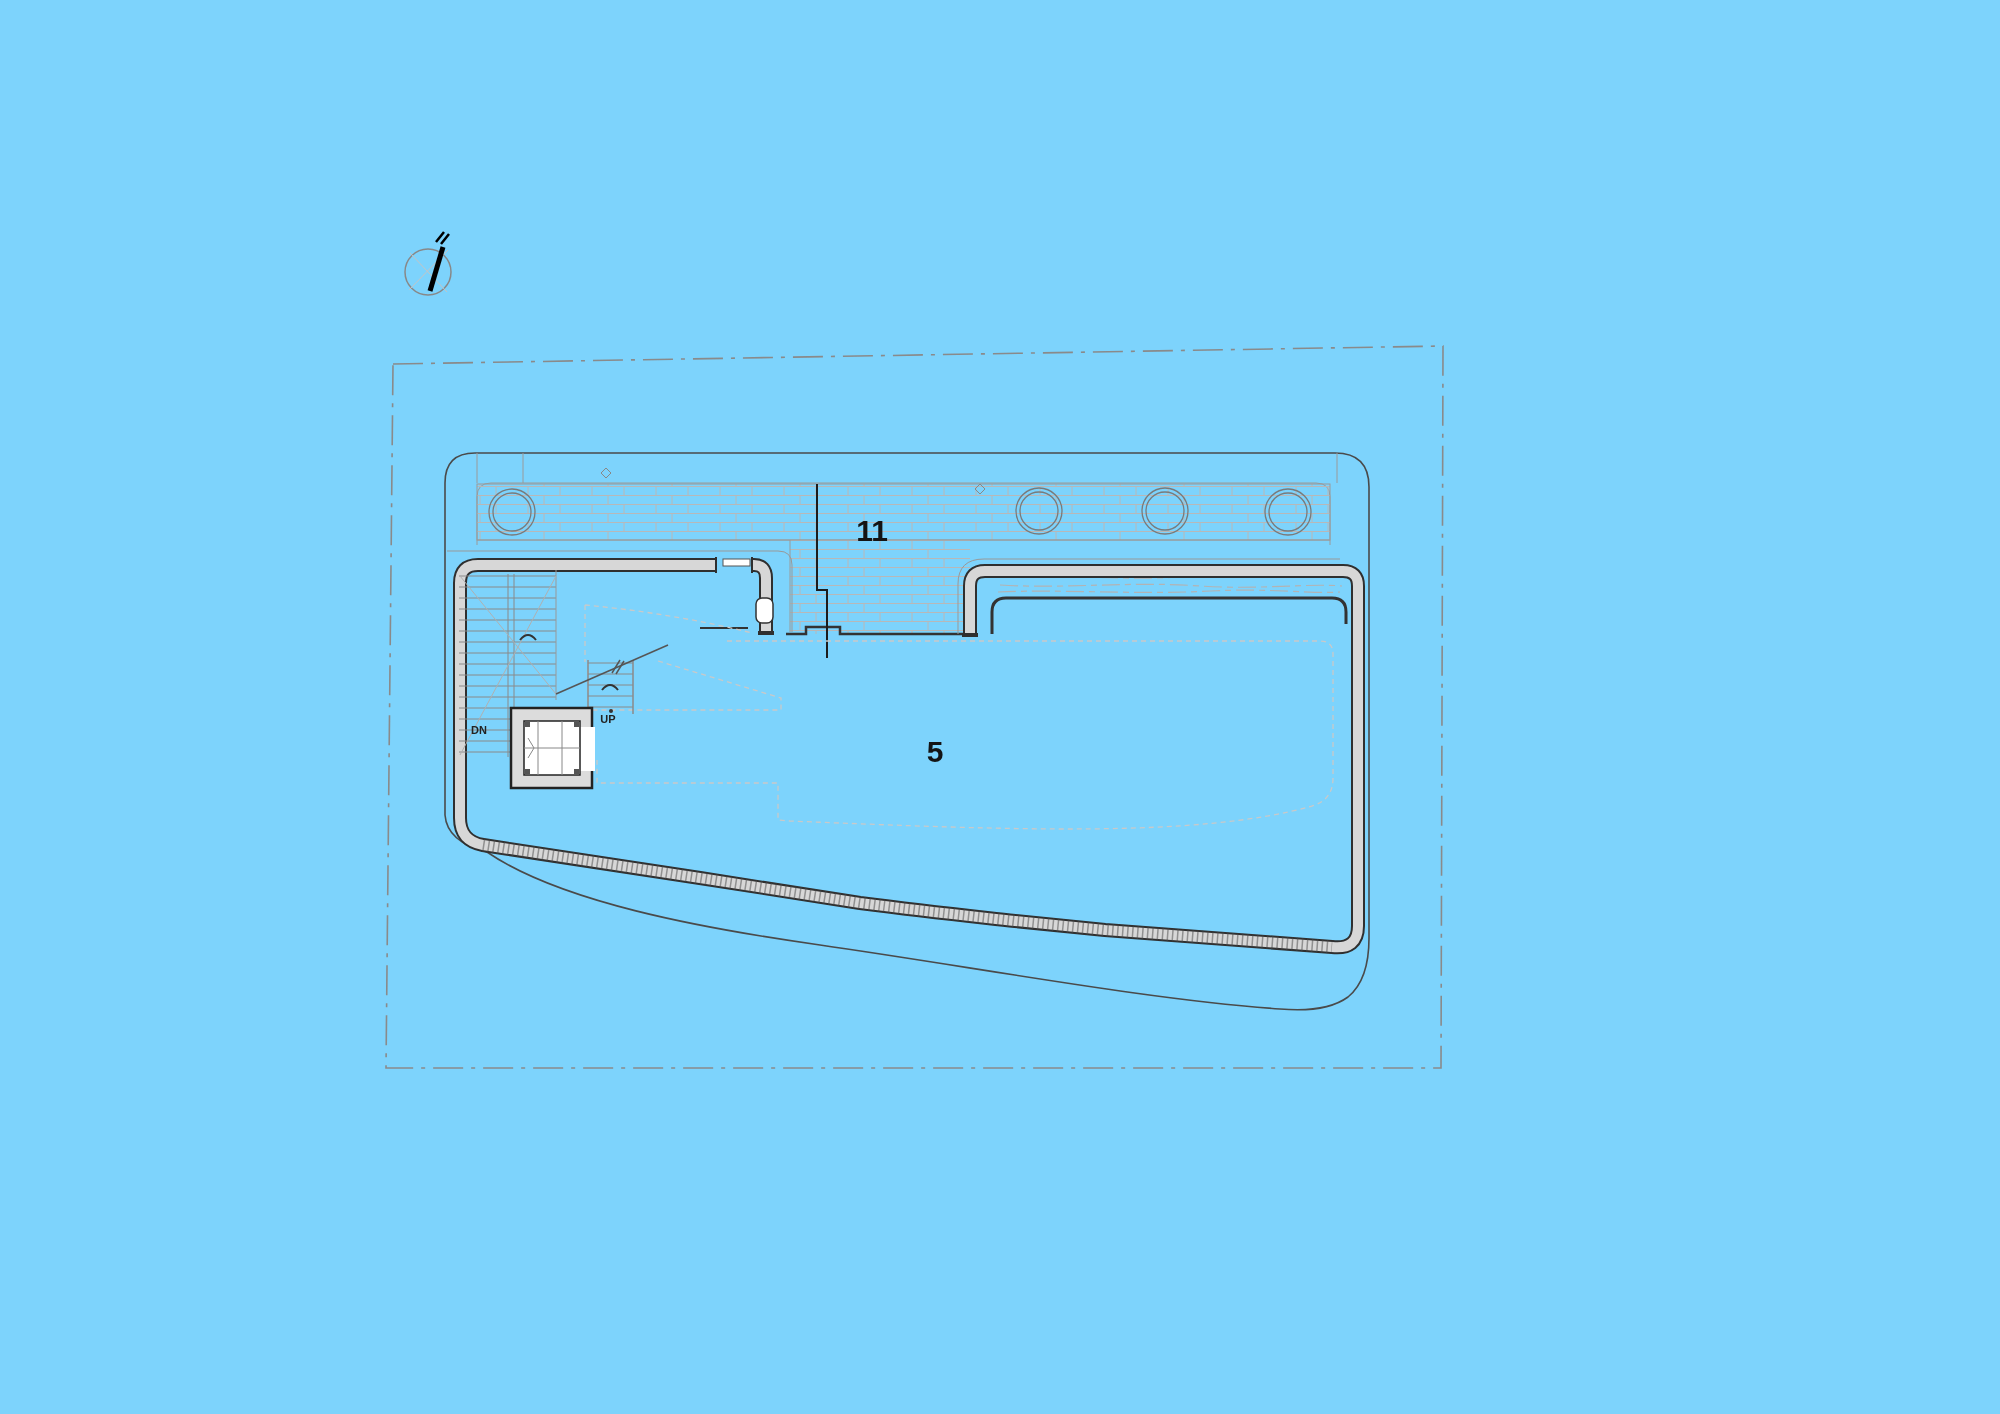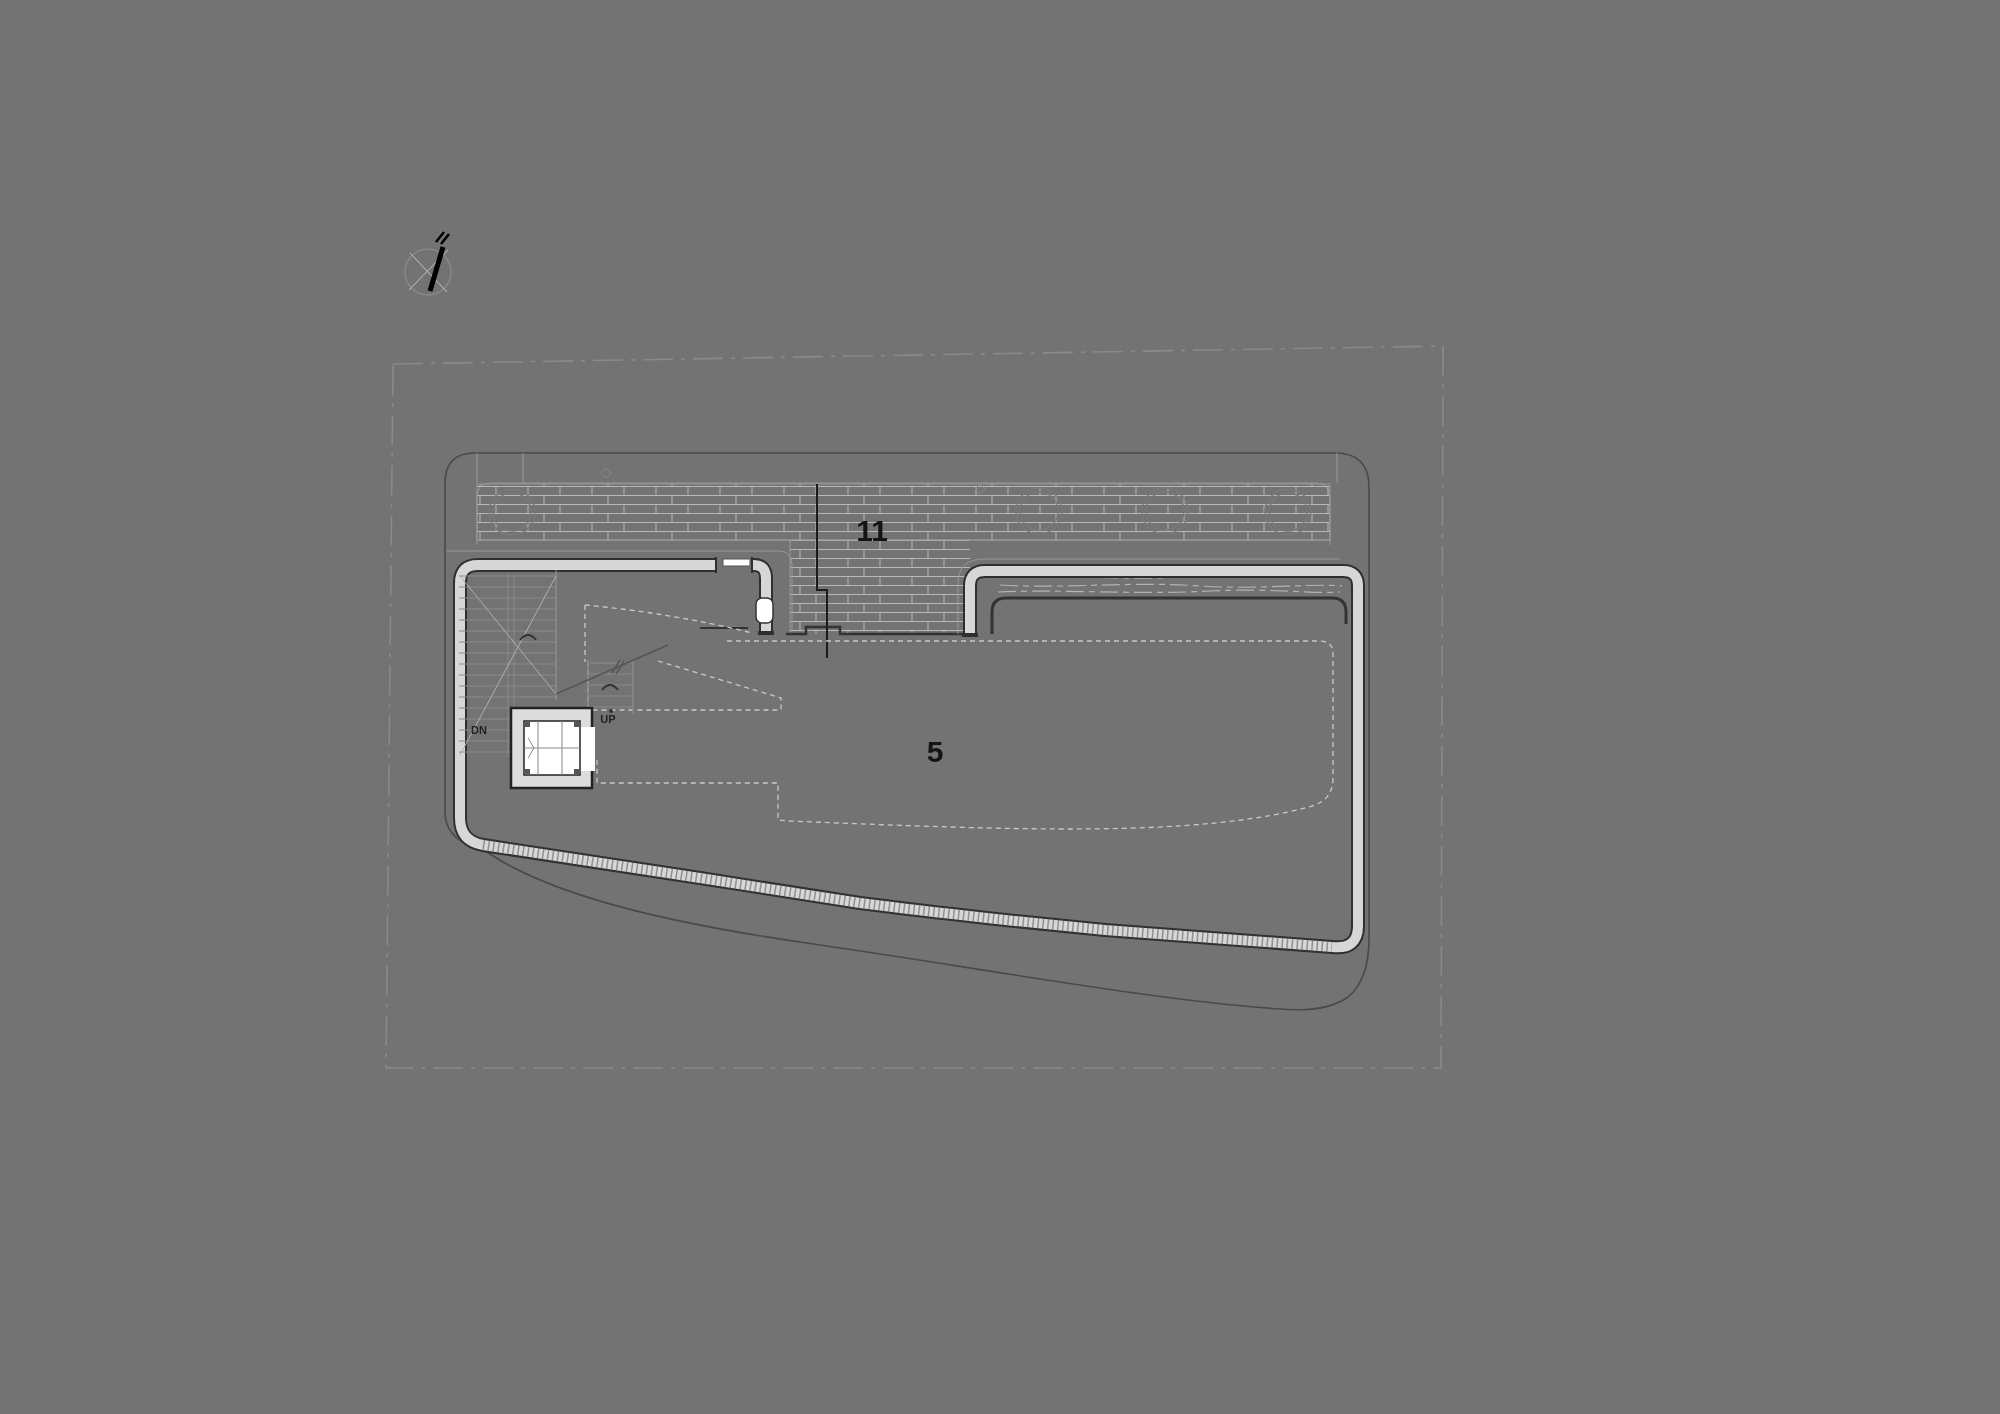--- a/index.html
+++ b/index.html
@@ -1,16 +1,16 @@
 <!DOCTYPE html>
 <html><head>
 <meta charset="utf-8">
 <style>
   html,body{margin:0;padding:0;background:#ffffff;}
-  .canvas{position:relative;width:2000px;height:1414px;background:#737373;overflow:hidden;
+  .canvas{position:relative;width:2000px;height:1414px;background:#7dd3fc;overflow:hidden;
           font-family:"Liberation Sans", sans-serif;}
   svg{display:block;}
   text.room-label{font-family:"Liberation Sans", sans-serif;font-weight:bold;font-size:30px;fill:#141414;}
   text.tiny-label{font-family:"Liberation Sans", sans-serif;font-weight:bold;font-size:11px;fill:#222;}
 </style>
 </head>
 <body>
 
 <div class="canvas">
 <svg width="2000" height="1414" viewBox="0 0 2000 1414" xmlns="http://www.w3.org/2000/svg">

